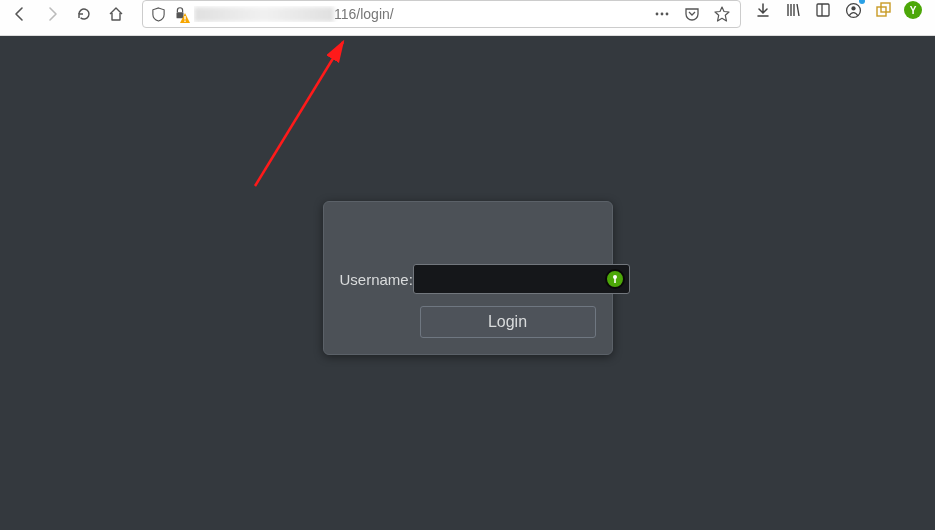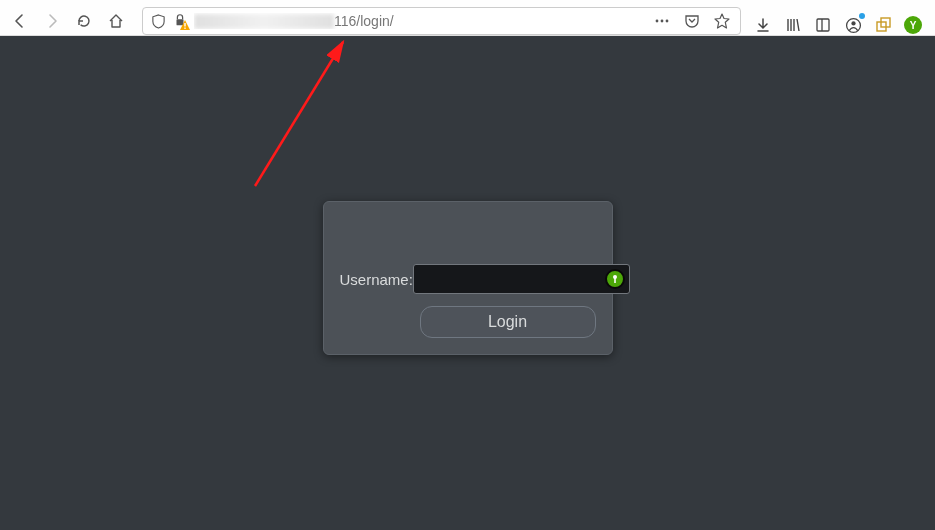--- a/index.html
+++ b/index.html
@@ -5,21 +5,21 @@
   * { box-sizing: border-box; margin: 0; padding: 0; }
   html, body { width: 935px; height: 530px; font-family: Arial, sans-serif; overflow: hidden; }
   body { background: #fff; }
 
   
   .toolbar {
     height: 36px;
     background: #fefefe;
     border-bottom: 1px solid #ddd;
     display: flex;
-    align-items: flex-end;
+    align-items: flex-start;
     padding: 0 6px;
     gap: 4px;
   }
   .nav-btn {
     width: 28px; height: 28px;
     display: flex; align-items: center; justify-content: center;
     color: #555;
     cursor: pointer;
   }
   .nav-btn.disabled { color: #bbb; cursor: default; }
@@ -120,21 +120,21 @@
     background:#4ca708; border:2px solid #0a0a0a;
     display:flex; align-items:center; justify-content:center;
   }
   .input-badge svg { width:10px; height:10px; }
   .login-btn {
     width: calc(100% - 80px);
     margin-left: 80px;
     height: 32px;
     background: #4e535a;
     border: 1px solid #6f7781;
-    border-radius: 12px;
+    border-radius: 3px;
     color: #d9dbdc;
     font-size: 16px;
     cursor:pointer;
   }
 
   
   .red-arrow {
     position:absolute;
     top: 0;
     left: 235px;

